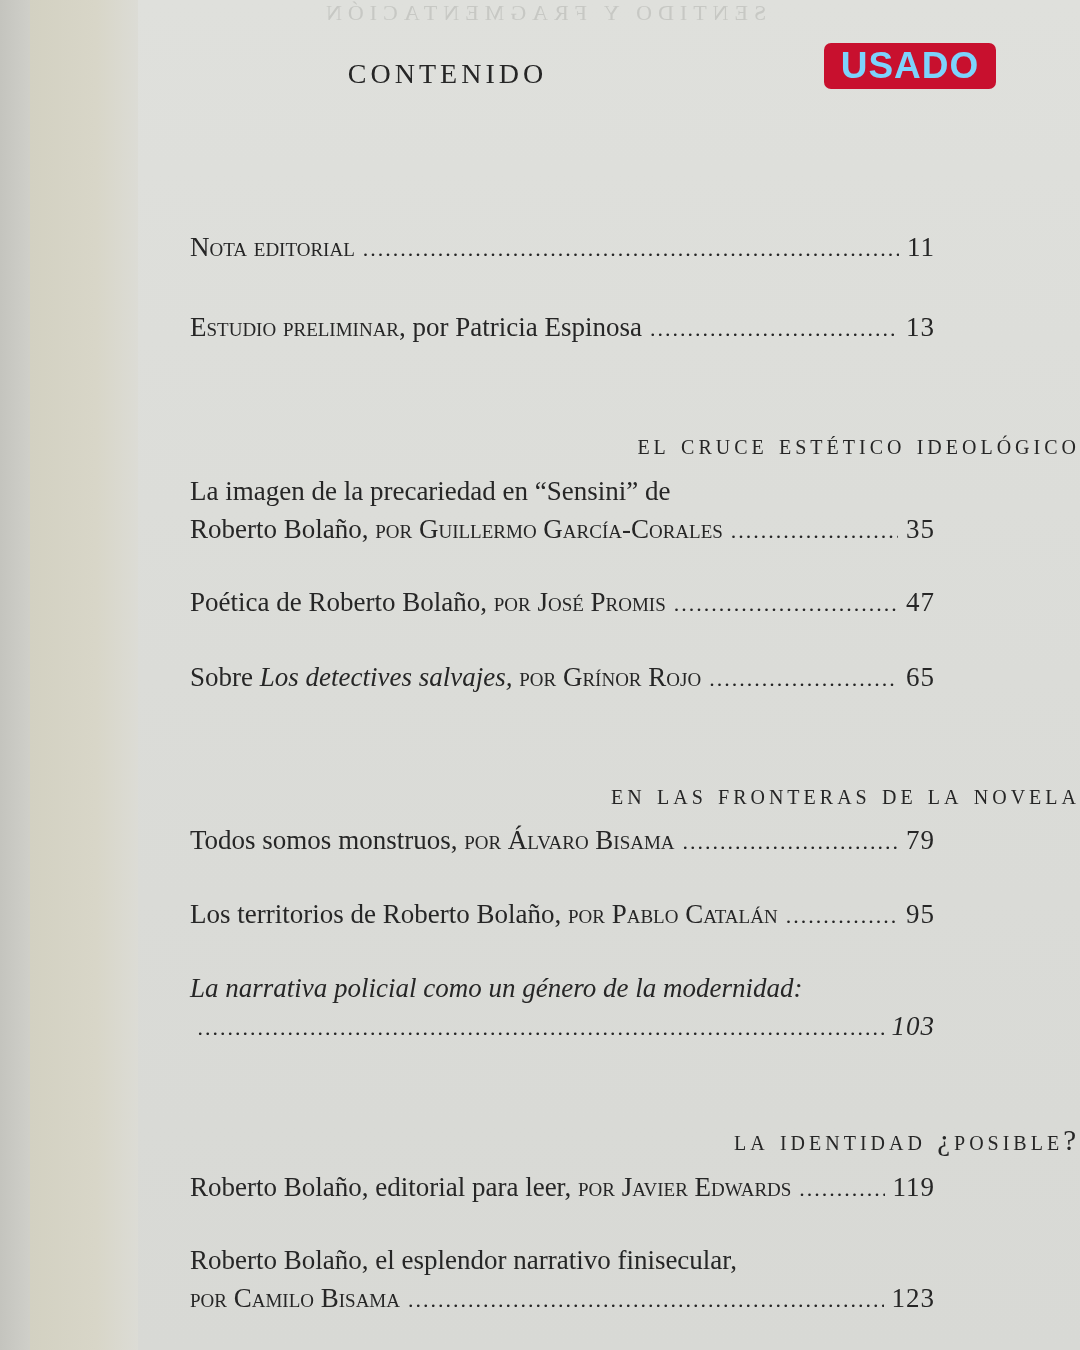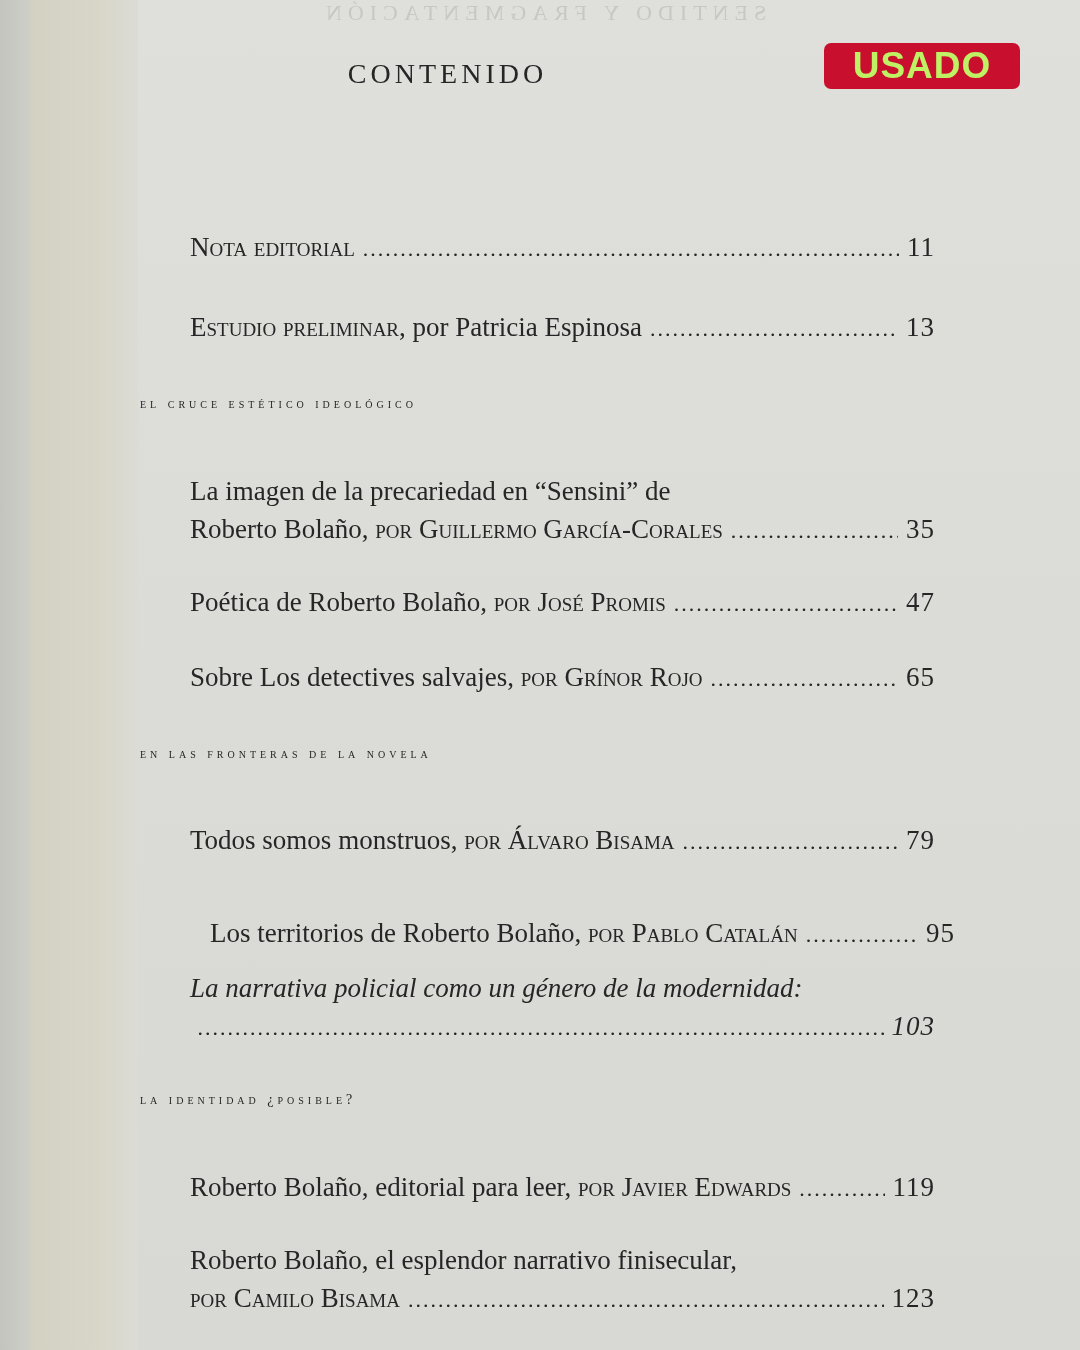--- a/index.html
+++ b/index.html
@@ -20,52 +20,53 @@
     .page {
       position: absolute; left: 138px; top: 0; width: 942px; height: 1350px;
       background: linear-gradient(180deg, #dfe0dc 0%, #dbdcd8 50%, #d8d9d5 100%);
     }
     .ghost {
       position: absolute; left: 320px; top: 0;
       font-size: 22px; letter-spacing: 6px; color: #c7c8c4;
       transform: scaleX(-1);
     }
     .badge {
-      position: absolute; left: 824px; top: 43px; width: 196px; height: 46px;
+      position: absolute; left: 824px; top: 43px; width: 172px; height: 46px;
       background: #c8102e; border-radius: 7px;
       display: flex; align-items: center; justify-content: center;
-      color: #bef264; font-family: "Liberation Sans", "DejaVu Sans", sans-serif;
+      color: #7dd3fc; font-family: "Liberation Sans", "DejaVu Sans", sans-serif;
       font-size: 37px; font-weight: bold; letter-spacing: 1px;
     }
     .title {
       position: absolute; left: 0; width: 865px; top: 58px; text-align: center;
       padding-left: 30px; box-sizing: border-box;
       font-size: 28px; letter-spacing: 4px;
     }
     .section {
-      position: absolute; left: 140px; width: 940px; text-align: left;
-      font-size: 14px; letter-spacing: 4px; font-variant: small-caps;
+      position: absolute; left: 140px; width: 940px; text-align: right;
+      font-size: 29px; letter-spacing: 4px; font-variant: small-caps;
       text-transform: lowercase;
+      margin-top: 32px;
     }
     .entry {
       position: absolute; left: 190px; width: 745px;
       font-size: 27px; line-height: 38px;
     }
     .line { display: flex; align-items: baseline; white-space: nowrap; }
     .line .txt { flex: 0 0 auto; }
     .line .dots {
       flex: 1 1 auto; overflow: hidden; margin: 0 8px;
       letter-spacing: 2px; font-size: 22px;
     }
     .line .dots::before {
       content: "................................................................................................................";
     }
     .line .pg { flex: 0 0 auto; letter-spacing: 1px; }
     .sc { font-variant: small-caps; }
-    .it { }
+    .it { font-style: italic; }
   </style>
 </head>
 <body>
 
 <div class="edge-dark"></div>
 <div class="edge-cream"></div>
 <div class="page"></div>
 
 <div class="ghost">SENTIDO Y FRAGMENTACIÓN</div>
 
@@ -121,21 +122,21 @@
 <div class="section" style="top:746px;">EN LAS FRONTERAS DE LA NOVELA</div>
 
 <div class="entry" style="top:821px;text-align:right;">
   <div class="line">
     <span class="txt"><span>Todos somos monstruos,</span> <span class="sc">por Álvaro Bisama</span></span>
     <span class="dots"></span>
     <span class="pg">79</span>
   </div>
 </div>
 
-<div class="entry" style="top:914px;margin-left:20px;">
+<div class="entry" style="top:895px;">
   <div class="line">
     <span class="txt"><span>Los territorios de Roberto Bolaño,</span> <span class="sc">por Pablo Catalán</span></span>
     <span class="dots"></span>
     <span class="pg">95</span>
   </div>
 </div>
 
 <div class="entry" style="top:969px;font-style:italic;">
   <div class="line">
       <span class="txt">La narrativa policial como un género de la modernidad:</span>

